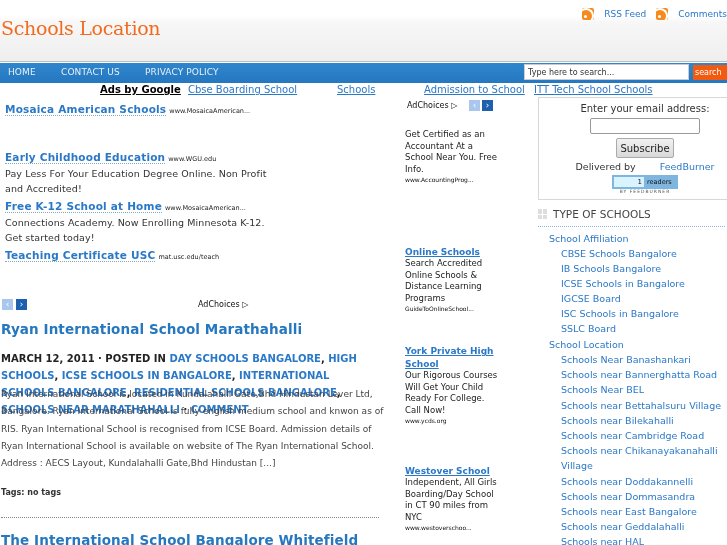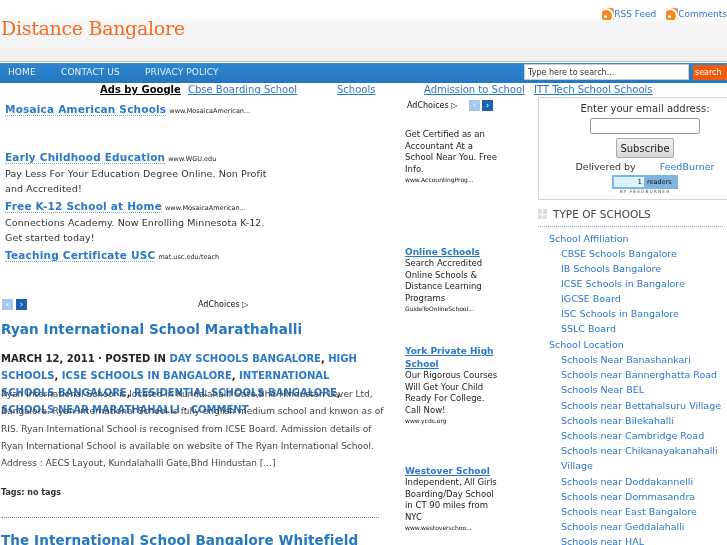--- a/index.html
+++ b/index.html
@@ -5,21 +5,21 @@
   * { box-sizing: border-box; margin: 0; padding: 0; }
   html, body { width: 727px; height: 545px; overflow: hidden; background: #fff; }
   body { font-family: "DejaVu Sans", sans-serif; font-size: 11px; color: #333; position: relative; }
   a { color: #2a78c8; text-decoration: none; }
 
   
   .header { position: absolute; left: 0; top: 0; width: 727px; height: 62px;
     background: linear-gradient(#ffffff 0px, #ffffff 16px, #f7f7f7 22px, #efefef 60px); border-bottom: 1px solid #bdbdbd; }
   .site-title { position: absolute; left: 1px; top: 17px; font-family: "DejaVu Serif", serif; font-size: 19px; color: #f26b1d; letter-spacing: -0.3px; }
   .feeds { position: absolute; right: 0; top: 8px; display: flex; gap: 10px; font-size: 9px; color: #555; }
-  .feed { display: flex; align-items: center; gap: 0; }
+  .feed { display: flex; align-items: center; gap: 10px; }
   .rss { width: 12px; height: 12px; background: #f58a1f; border-radius: 2px; position: relative; overflow: hidden; }
   .rss::before { content: ""; position: absolute; left: 2px; bottom: 2px; width: 3px; height: 3px; background: #fff; border-radius: 50%; }
   .rss::after { content: ""; position: absolute; left: -4px; bottom: -4px; width: 12px; height: 12px; border: 2px solid #fff; border-left-color: transparent; border-bottom-color: transparent; border-radius: 50%; }
 
   
   .nav { position: absolute; left: 0; top: 63px; width: 727px; height: 20px; background: linear-gradient(#2f86cd, #2577bf); }
   .nav-item { position: absolute; top: 4px; color: #e6f0fa; font-size: 9px; letter-spacing: 0.1px; }
   .search-input { position: absolute; left: 524px; top: 64px; width: 165px; height: 16px; border: 1px solid #ccc; background: #fff; font-size: 8px; color: #333; padding: 0 3px; font-family: "DejaVu Sans", sans-serif; }
   .search-btn { position: absolute; left: 693px; top: 65px; width: 34px; height: 15px; background: #f15a0f; color: #fff; font-size: 8px; border: none; text-align: left; padding-left: 2px; font-family: "DejaVu Sans", sans-serif; }
 
@@ -67,21 +67,21 @@
 
   .widget-title { position: absolute; left: 538px; top: 208px; width: 187px; font-size: 10.5px; color: #444; padding-left: 15px; padding-bottom: 6px; border-bottom: 1px dotted #8ab4da; }
   .widget-icon { position: absolute; left: 0; top: 1px; width: 10px; height: 10px; display: grid; grid-template-columns: 4px 4px; grid-gap: 1px; }
   .widget-icon span { background: #dedede; }
   .cat { position: absolute; font-size: 9.5px; color: #2a78c8; line-height: 15.3px; }
 </style>
 </head>
 <body>
 
 <div class="header">
-  <a class="site-title">Distance Bangalore</a>
+  <a class="site-title">Schools Location</a>
   <div class="feeds">
     <a class="feed">
       <span class="rss"></span>
       <span>RSS Feed</span>
     </a>
     <a class="feed">
       <span class="rss"></span>
       <span>Comments</span>
     </a>
   </div>

